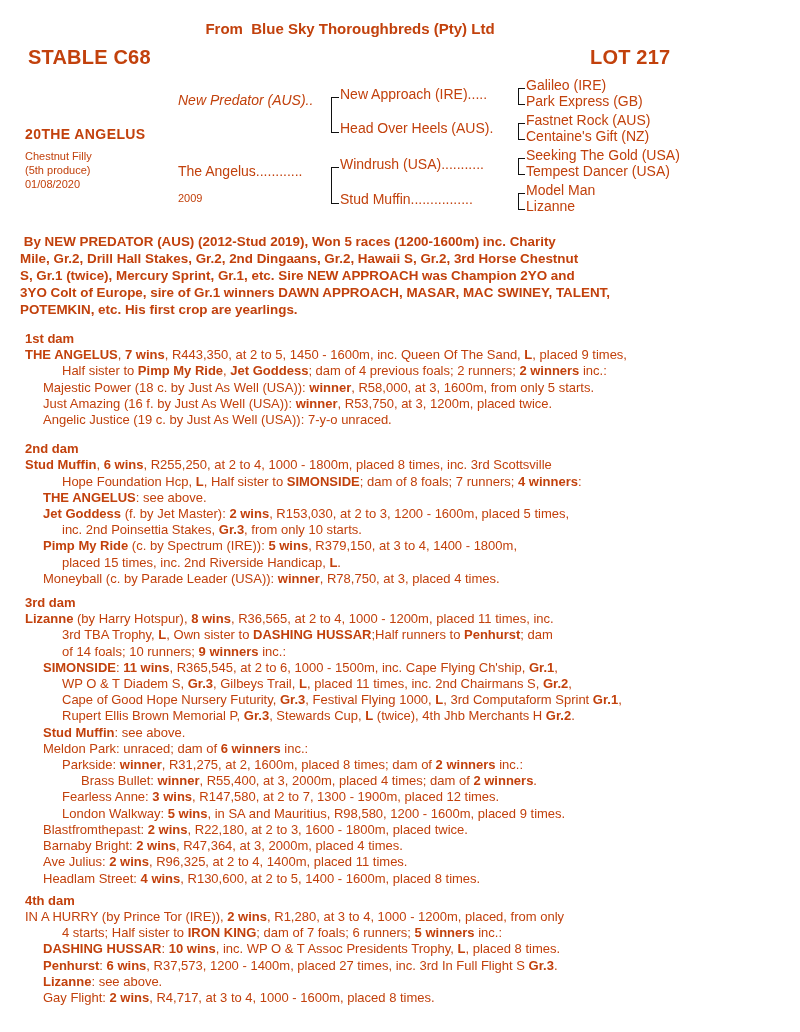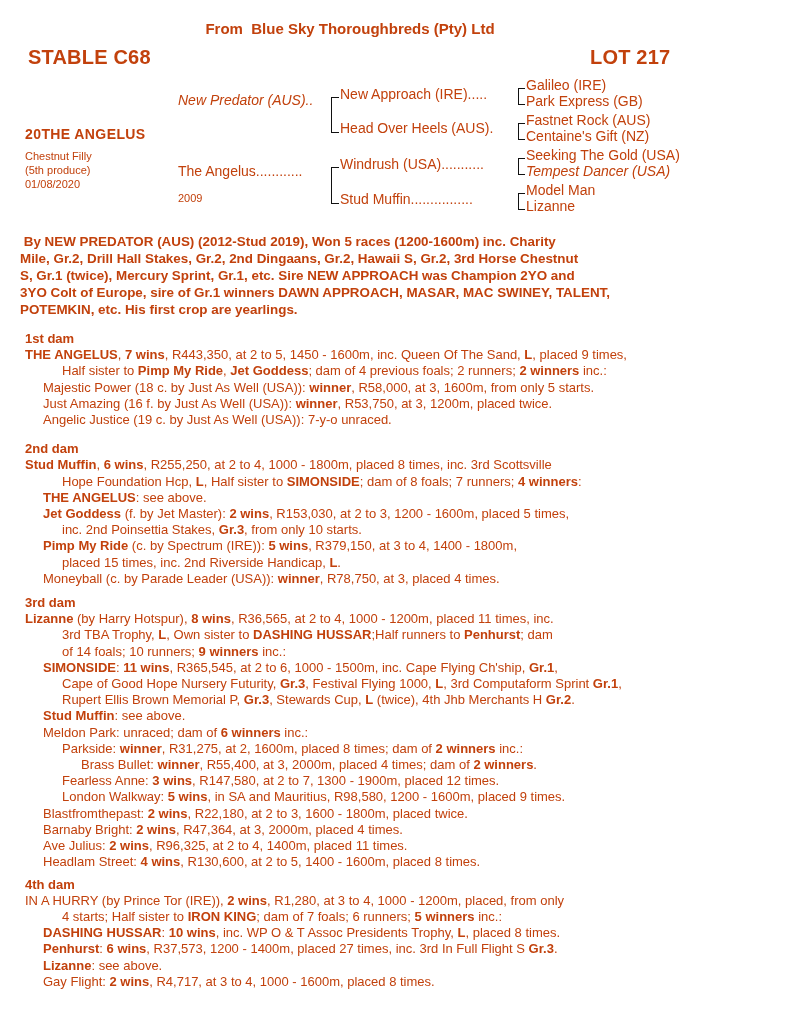--- a/index.html
+++ b/index.html
@@ -38,21 +38,21 @@
   .ped-dam-year { left: 178px; top: 191px; font-size: 11px; }
   .g2-0 { left: 340px; top: 87px; }
   .g2-1 { left: 340px; top: 121px; }
   .g2-2 { left: 340px; top: 157px; }
   .g2-3 { left: 340px; top: 192px; }
   .g3-0 { left: 526px; top: 78px; }
   .g3-1 { left: 526px; top: 94px; }
   .g3-2 { left: 526px; top: 113px; }
   .g3-3 { left: 526px; top: 129px; }
   .g3-4 { left: 526px; top: 148px; }
-  .g3-5 { left: 526px; top: 164px; font-style: italic; }
+  .g3-5 { left: 526px; top: 164px; }
   .g3-6 { left: 526px; top: 183px; }
   .g3-7 { left: 526px; top: 199px; }
   .brk {
     position: absolute; width: 7px;
     border-left: 1.5px solid #111; border-top: 1.5px solid #111; border-bottom: 1.5px solid #111;
   }
   .brk-sire { left: 331px; top: 97px;  height: 34px; }
   .brk-dam  { left: 331px; top: 167px; height: 35px; }
   .brk-g3   { left: 518px; width: 6px; height: 15px; }
   .brk-g3-0 { top: 88px; }
@@ -147,20 +147,21 @@
         <div class="ln i1"><b>Pimp My Ride</b><span> (c. by Spectrum (IRE)): </span><b>5 wins</b><span>, R379,150, at 3 to 4, 1400 - 1800m,</span></div>
         <div class="ln i2"><span>placed 15 times, inc. 2nd Riverside Handicap, </span><b>L</b><span>.</span></div>
         <div class="ln i1"><span>Moneyball (c. by Parade Leader (USA)): </span><b>winner</b><span>, R78,750, at 3, placed 4 times.</span></div>
       </section>
       <section class="dam-section">
         <div class="sec-heading">3rd dam</div>
         <div class="ln i0"><b>Lizanne</b><span> (by Harry Hotspur), </span><b>8 wins</b><span>, R36,565, at 2 to 4, 1000 - 1200m, placed 11 times, inc.</span></div>
         <div class="ln i2"><span>3rd TBA Trophy, </span><b>L</b><span>, Own sister to </span><b>DASHING HUSSAR</b><span>;Half runners to </span><b>Penhurst</b><span>; dam</span></div>
         <div class="ln i2"><span>of 14 foals; 10 runners; </span><b>9 winners</b><span> inc.:</span></div>
         <div class="ln i1"><b>SIMONSIDE</b><span>: </span><b>11 wins</b><span>, R365,545, at 2 to 6, 1000 - 1500m, inc. Cape Flying Ch'ship, </span><b>Gr.1</b><span>,</span></div>
+        <div class="ln i2"><span>WP O &amp; T Diadem S, </span><b>Gr.3</b><span>, Gilbeys Trail, </span><b>L</b><span>, placed 11 times, inc. 2nd Chairmans S, </span><b>Gr.2</b><span>,</span></div>
         <div class="ln i2"><span>Cape of Good Hope Nursery Futurity, </span><b>Gr.3</b><span>, Festival Flying 1000, </span><b>L</b><span>, 3rd Computaform Sprint </span><b>Gr.1</b><span>,</span></div>
         <div class="ln i2"><span>Rupert Ellis Brown Memorial P, </span><b>Gr.3</b><span>, Stewards Cup, </span><b>L</b><span> (twice), 4th Jhb Merchants H </span><b>Gr.2</b><span>.</span></div>
         <div class="ln i1"><b>Stud Muffin</b><span>: see above.</span></div>
         <div class="ln i1"><span>Meldon Park: unraced; dam of </span><b>6 winners</b><span> inc.:</span></div>
         <div class="ln i2"><span>Parkside: </span><b>winner</b><span>, R31,275, at 2, 1600m, placed 8 times; dam of </span><b>2 winners</b><span> inc.:</span></div>
         <div class="ln i3"><span>Brass Bullet: </span><b>winner</b><span>, R55,400, at 3, 2000m, placed 4 times; dam of </span><b>2 winners</b><span>.</span></div>
         <div class="ln i2"><span>Fearless Anne: </span><b>3 wins</b><span>, R147,580, at 2 to 7, 1300 - 1900m, placed 12 times.</span></div>
         <div class="ln i2"><span>London Walkway: </span><b>5 wins</b><span>, in SA and Mauritius, R98,580, 1200 - 1600m, placed 9 times.</span></div>
         <div class="ln i1"><span>Blastfromthepast: </span><b>2 wins</b><span>, R22,180, at 2 to 3, 1600 - 1800m, placed twice.</span></div>
         <div class="ln i1"><span>Barnaby Bright: </span><b>2 wins</b><span>, R47,364, at 3, 2000m, placed 4 times.</span></div>

